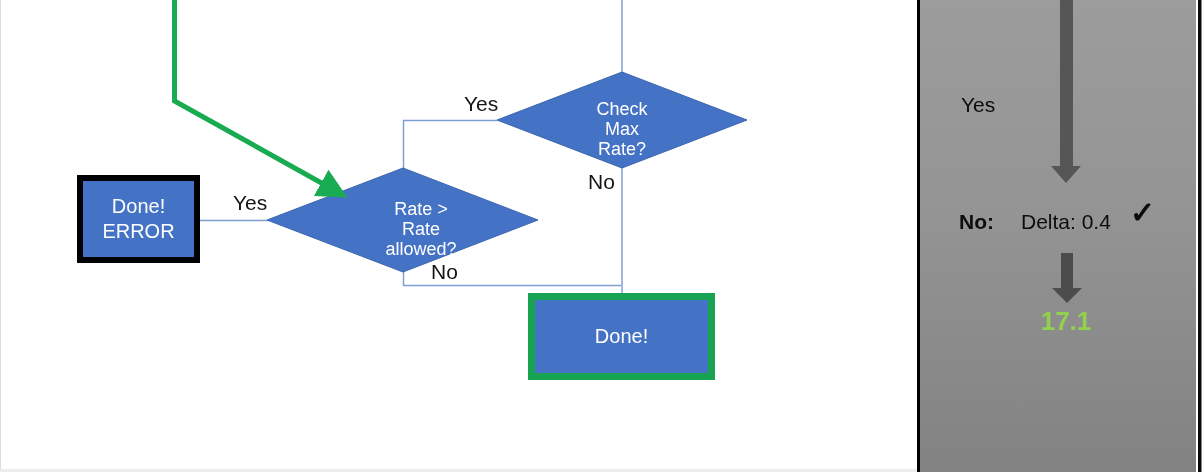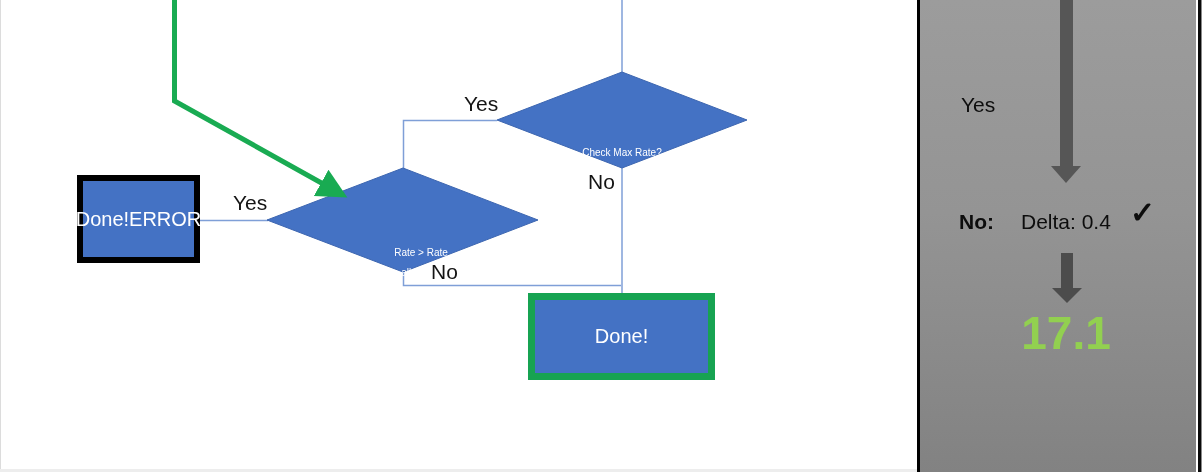--- a/index.html
+++ b/index.html
@@ -8,30 +8,29 @@
     background:#ffffff;
     font-family:"Liberation Sans", sans-serif;
   }
   
   #left-edge{position:absolute;left:0;top:0;width:1px;height:472px;background:#dcdcdc;}
   #bottom-edge{position:absolute;left:0;top:469px;width:917px;height:3px;background:#ededed;}
 
   svg.connectors{position:absolute;left:0;top:0;}
 
   .diamond-label{
-    position:absolute;color:#ffffff;font-size:10px;line-height:20px;
+    position:absolute;color:#ffffff;font-size:18px;line-height:20px;
     text-align:center;
-    margin-top:44px;
   }
   .edge-label{
     position:absolute;color:#141414;font-size:21px;line-height:22px;
   }
   .term-box{
     position:absolute;background:#4472c4;color:#ffffff;
-    display:flex;align-items:center;justify-content:center;
+    display:flex;flex-direction:column;align-items:center;justify-content:center;
     box-sizing:border-box;text-align:center;
   }
   #done-error-box{
     left:77px;top:175px;width:123px;height:88px;
     border:6px solid #000000;font-size:20px;line-height:25px;
   }
   #done-box{
     left:528px;top:293px;width:187px;height:87px;
     border:7px solid #17a352;font-size:20px;
   }
@@ -48,21 +47,21 @@
   .panel-label{position:absolute;color:#0d0d0d;font-size:21px;line-height:22px;}
   .arrow-shaft{position:absolute;background:#565656;}
   .arrow-head{position:absolute;width:0;height:0;border-left:15px solid transparent;border-right:15px solid transparent;}
   #arrow1-shaft{left:140px;top:0;width:13px;height:167px;}
   #arrow1-head{left:131px;top:166px;border-top:17px solid #565656;}
   #arrow2-shaft{left:141px;top:253px;width:12px;height:36px;background:#4c4c4c;}
   #arrow2-head{left:132px;top:288px;border-top:15px solid #4c4c4c;}
   #panel-check{position:absolute;left:210px;top:195px;font-size:30px;font-weight:bold;color:#0d0d0d;}
   #panel-result{
     position:absolute;left:96px;top:306px;width:100px;text-align:center;
-    font-size:46px;font-weight:bold;color:#92d050;
+    font-size:26px;font-weight:bold;color:#92d050;
   }
 </style>
 </head>
 <body>
 
 <div id="canvas">
 
   <div id="left-edge"></div>
   <div id="bottom-edge"></div>
 

